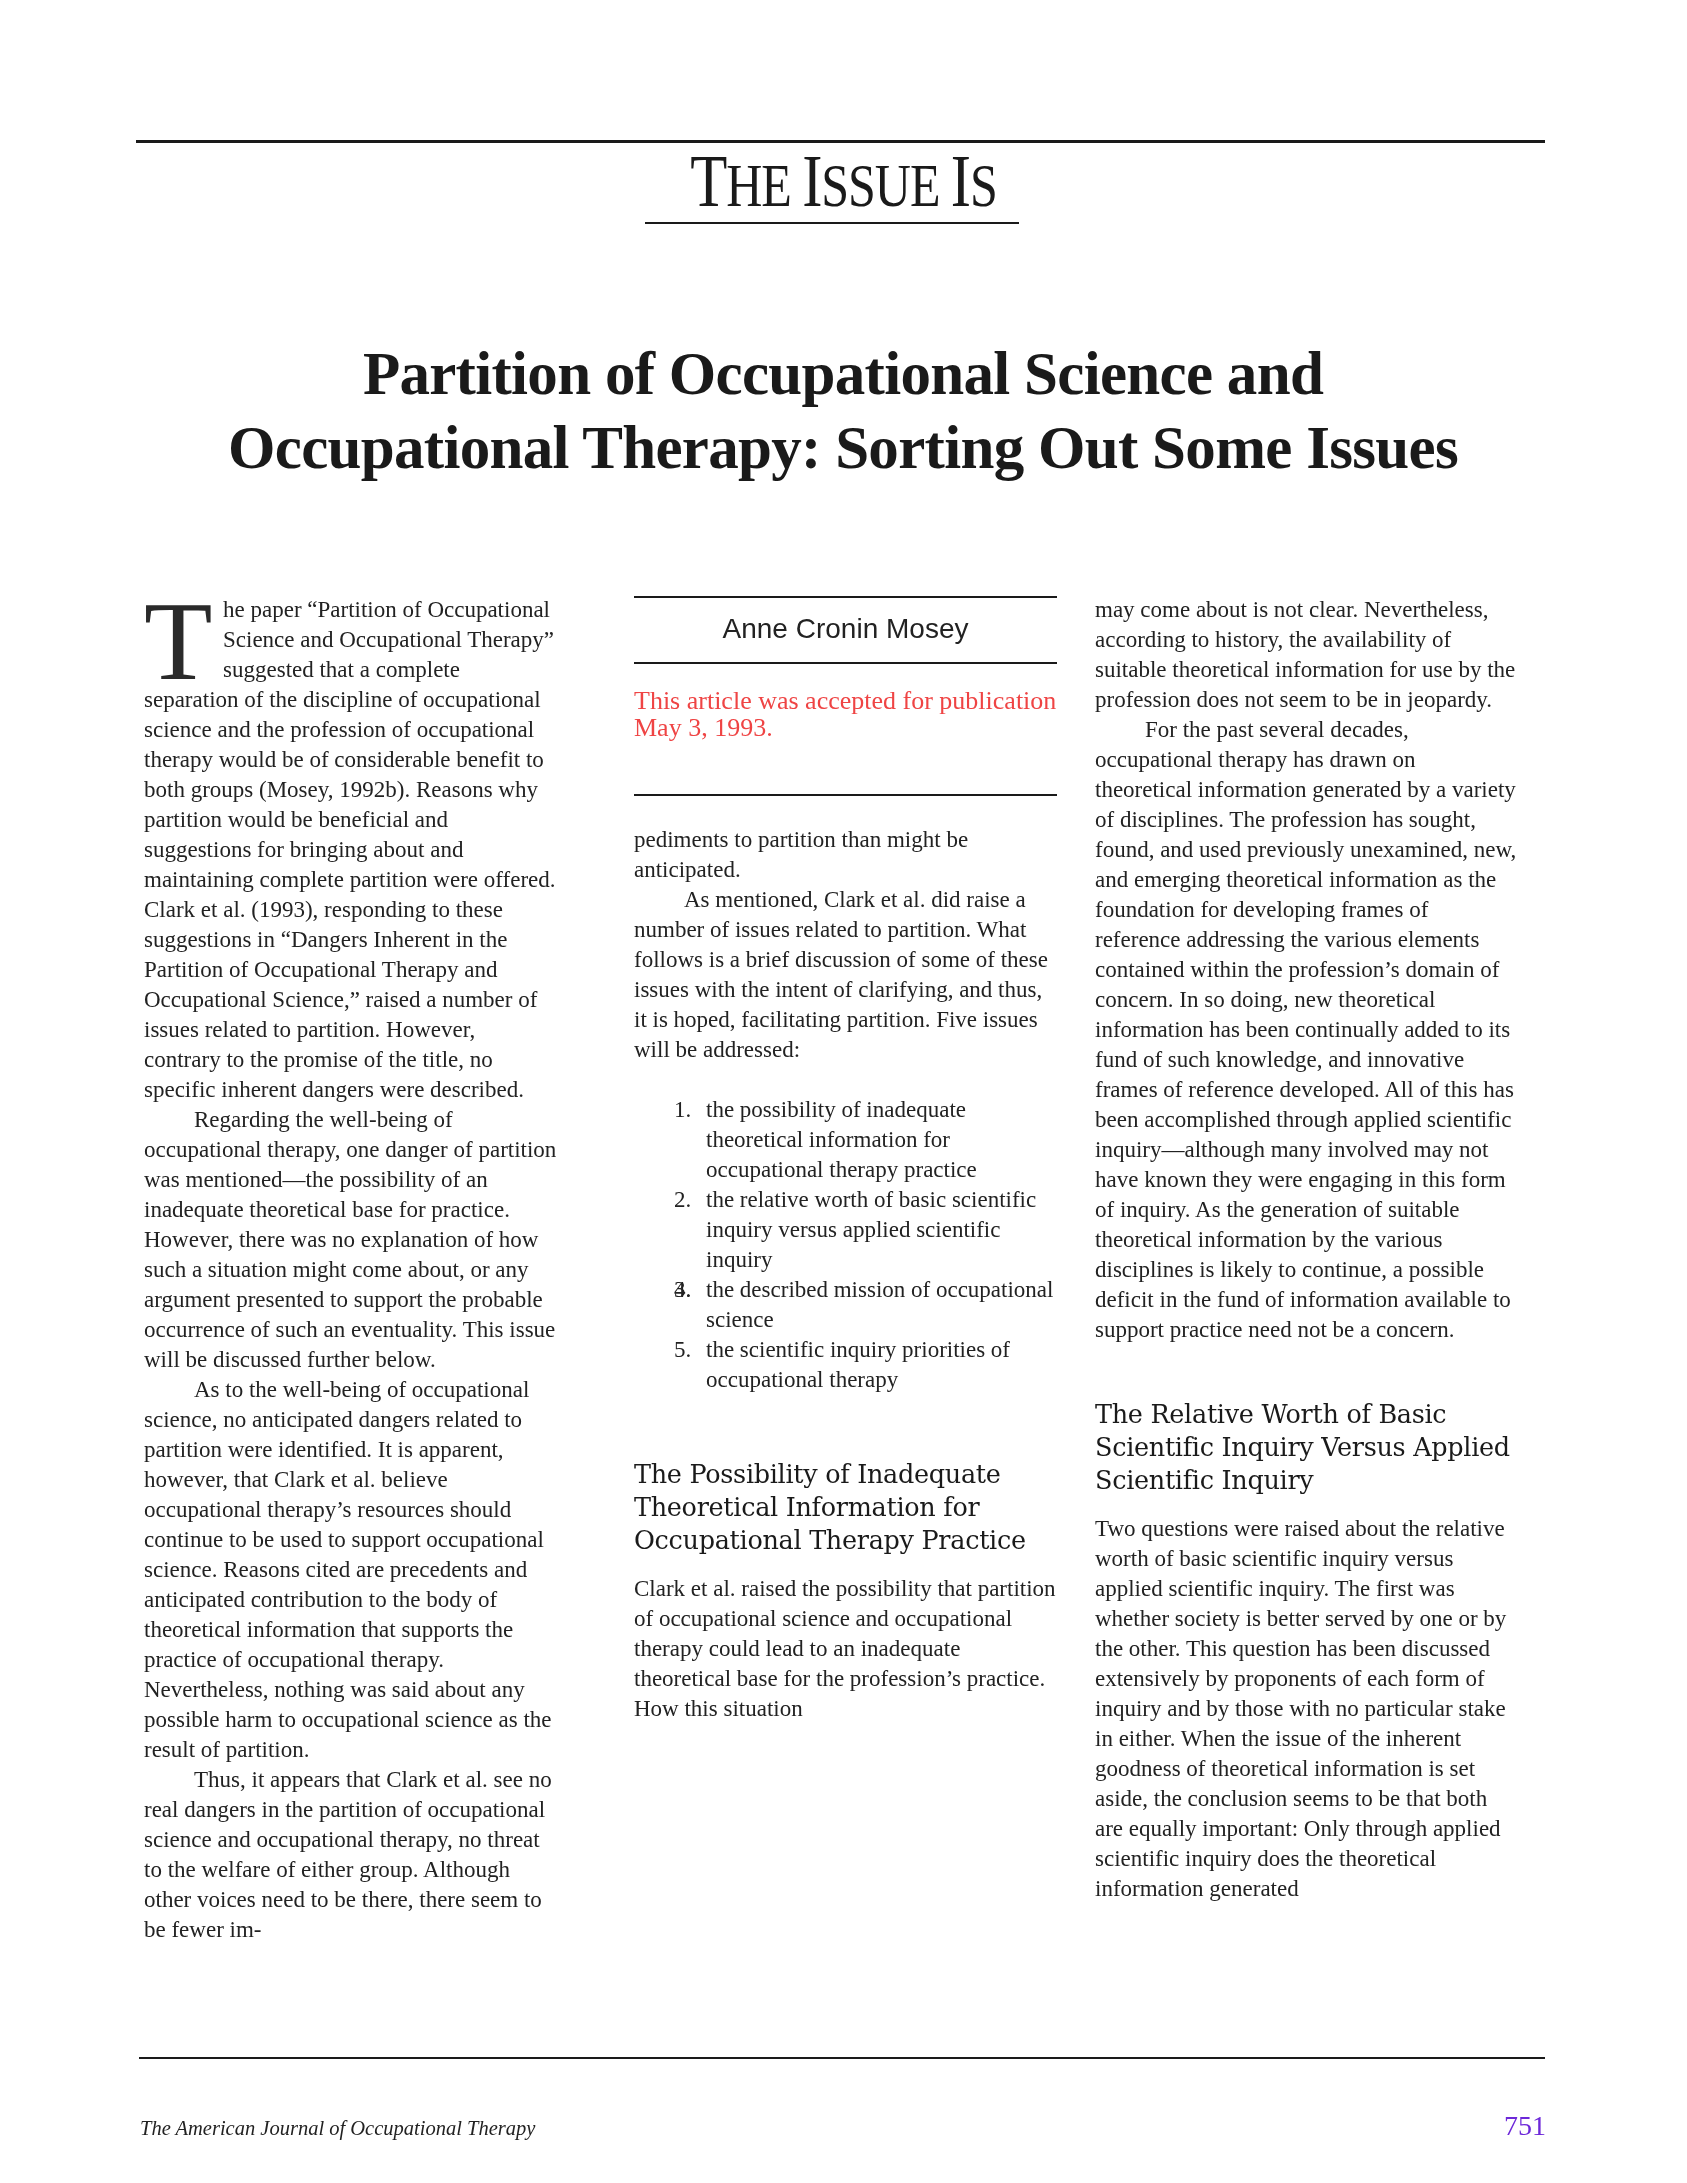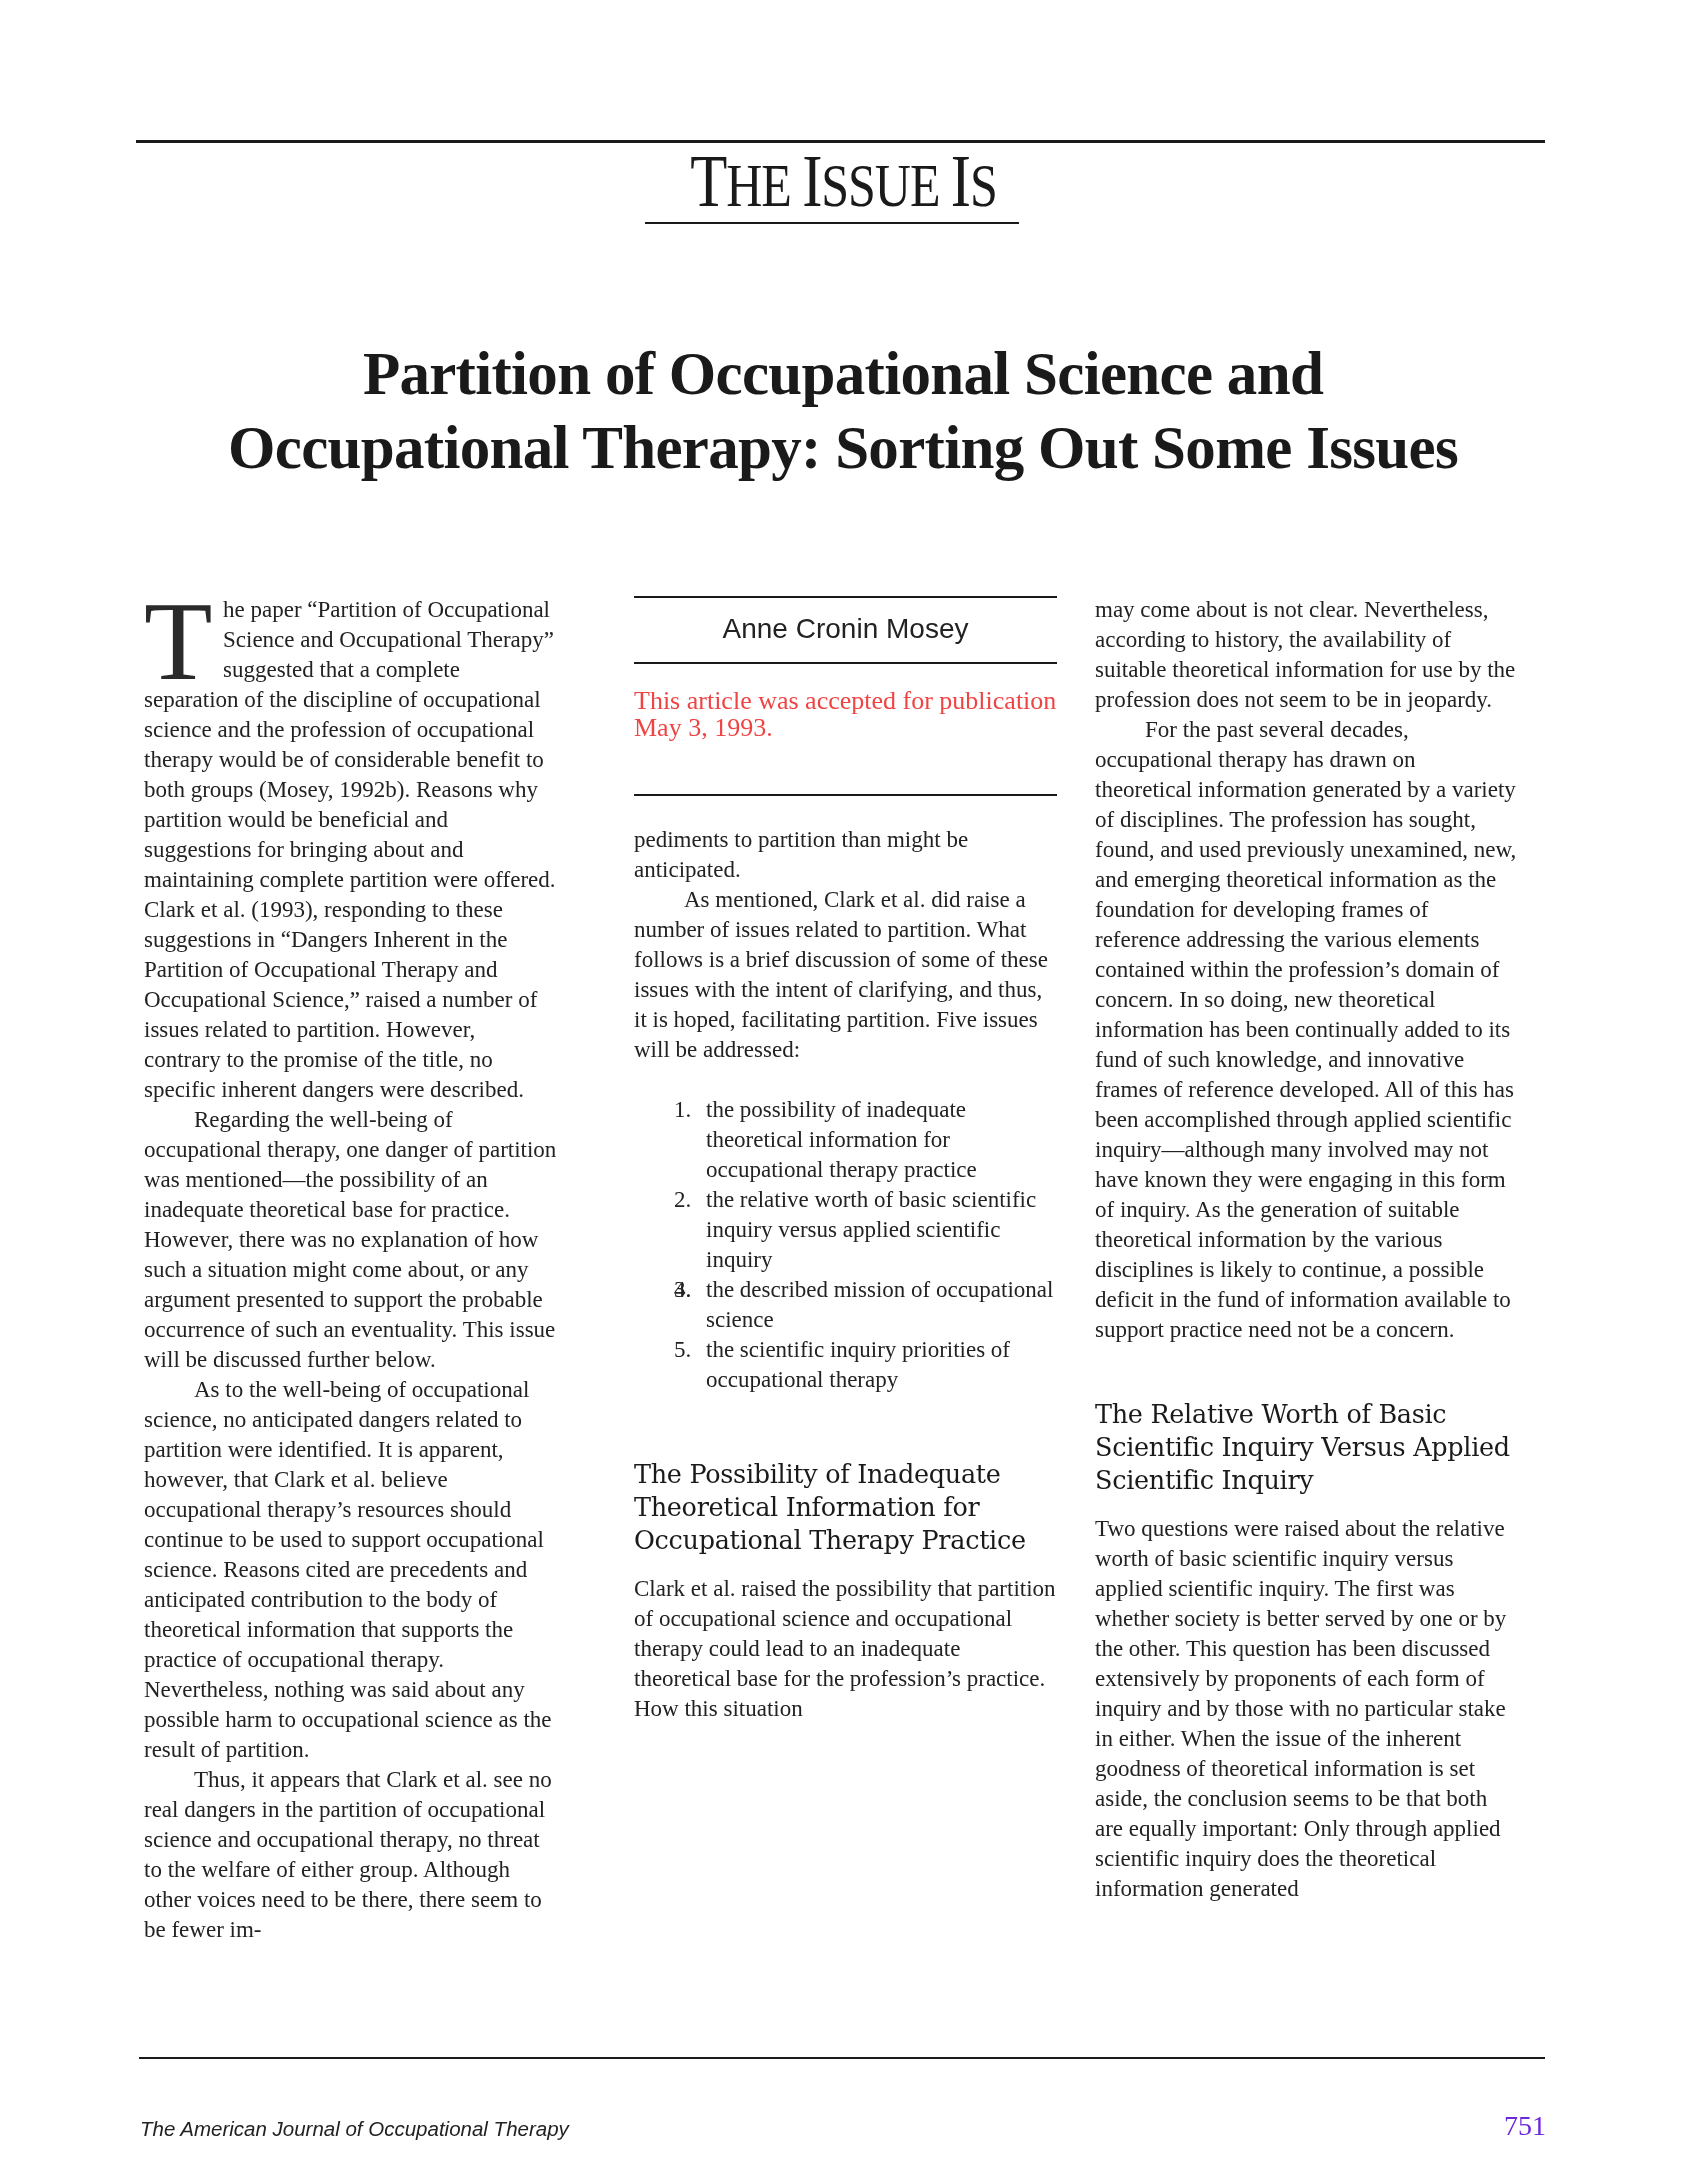--- a/index.html
+++ b/index.html
@@ -56,21 +56,21 @@
   ol.issues li { position: relative; padding-left: 32px; }
   ol.issues li .num { position: absolute; left: 0; top: 0; }
 
   h2.section {
     font-family: "DejaVu Serif", serif; font-weight: normal; font-size: 25.5px; line-height: 33px;
     color: #1a1a1a; margin-top: 63px; margin-bottom: 17px; letter-spacing: -0.3px;
   }
   #col-3 h2.section { margin-top: 53px; }
 
   #footer-journal {
-    position: absolute; left: 140px; top: 2117px; font-family: Liberation Sans, sans-serif;
+    position: absolute; left: 140px; top: 2117px; font-family: Liberation Serif, serif;
     font-style: italic; font-size: 20.5px; color: #222;
   }
   #page-number {
     position: absolute; right: 141px; top: 2110px; font-family: "Liberation Serif", serif;
     font-size: 28px; color: #6d28d9;
   }
 </style>
 </head>
 <body>
 

